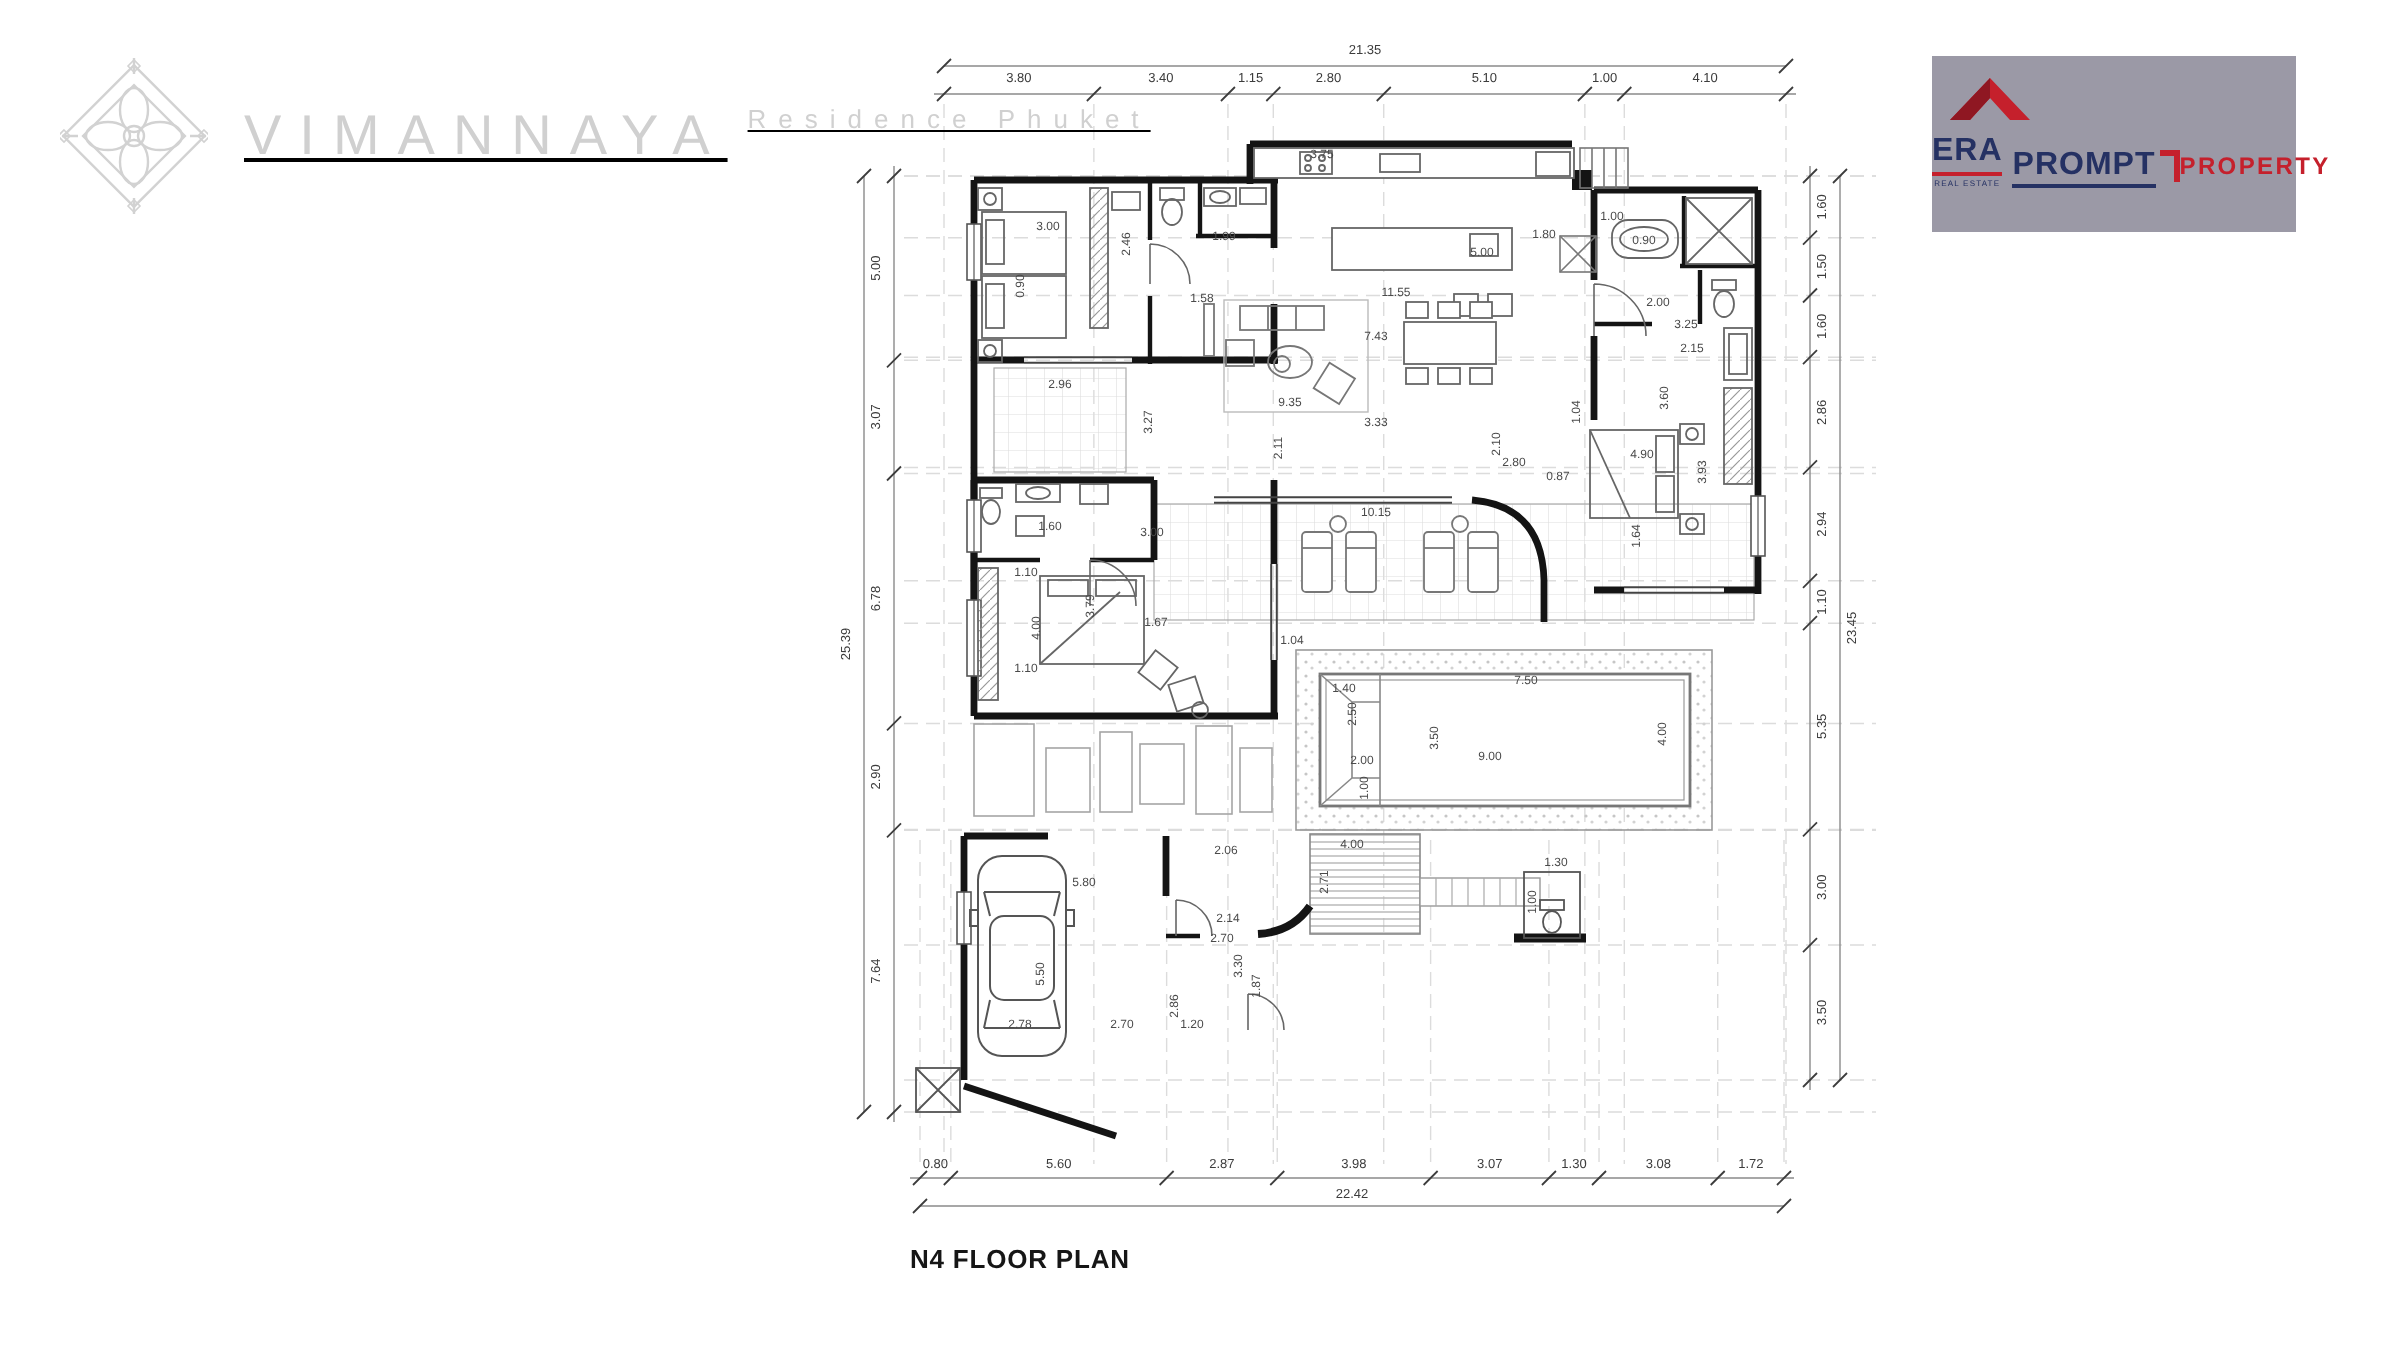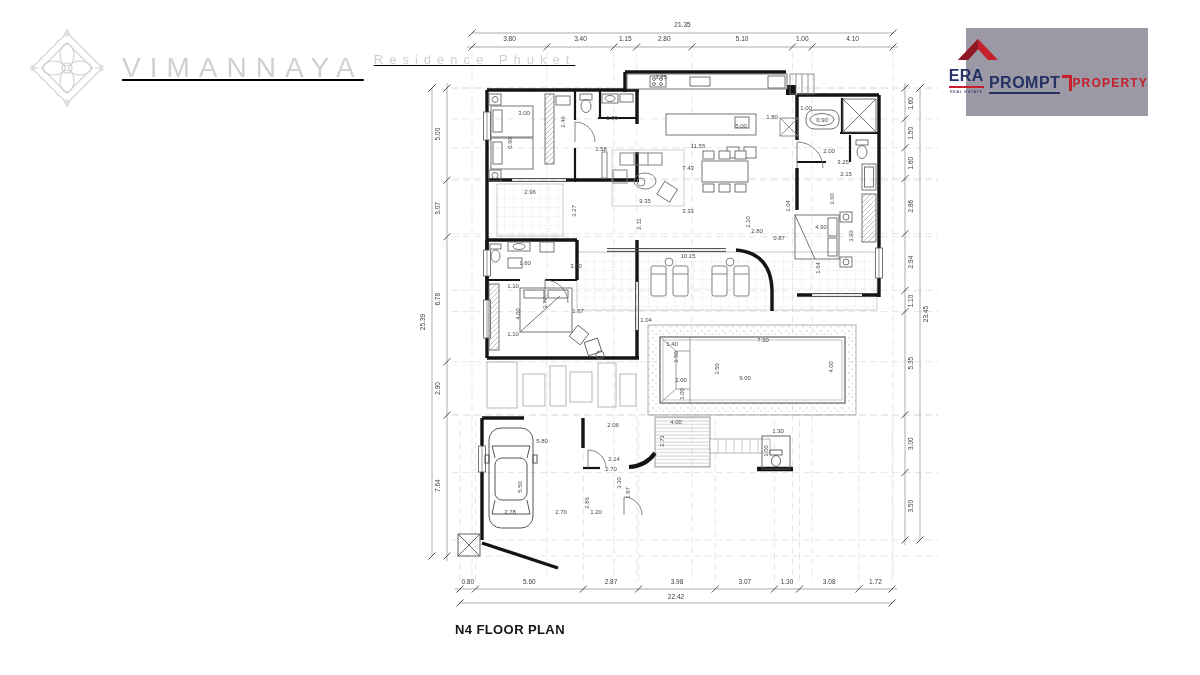--- a/index.html
+++ b/index.html
@@ -5,21 +5,21 @@
   html,body{margin:0;padding:0;background:#fff;}
   .page{position:relative;width:1200px;height:675px;background:#fff;overflow:hidden;
         font-family:"Liberation Sans",sans-serif;}
   
   .brand{position:absolute;left:30px;top:28px;display:flex;align-items:center;gap:18px;}
   .brand-text{display:flex;flex-direction:row;gap:6px;text-decoration:underline;}
   .brand-name{font-size:28px;font-weight:400;letter-spacing:9px;color:var(--brand-gray,#d0d0d0);}
   .brand-sub{font-size:13px;letter-spacing:6px;color:var(--brand-gray,#d0d0d0);padding-left:4px;}
   
   .agency{position:absolute;left:966px;top:28px;width:182px;height:88px;
-          background:var(--agency-bg,#9b99a6);display:flex;align-items:center;justify-content:flex-end;}
+          background:var(--agency-bg,#9b99a6);display:flex;align-items:center;justify-content:flex-start;}
   .agency-lockup{position:relative;display:flex;align-items:flex-end;gap:5px;padding-top:18px;}
   .roof{position:absolute;left:6px;top:-16px;}
   .era-col{display:flex;flex-direction:column;align-items:center;}
   .era-word{color:var(--agency-navy,#253163);font-weight:bold;font-size:16px;letter-spacing:.5px;
             border-bottom:2.5px solid var(--agency-red,#c5202c);line-height:1.05;padding-bottom:1px;}
   .era-sub{color:var(--agency-navy,#253163);font-size:4px;letter-spacing:.6px;margin-top:1px;}
   .pp-col{display:flex;flex-direction:row;}
   .prompt-row{display:flex;align-items:flex-start;}
   .prompt-word{color:var(--agency-navy,#253163);font-weight:bold;font-size:16px;letter-spacing:.5px;
                border-bottom:2.5px solid var(--agency-navy,#253163);line-height:1.05;}

